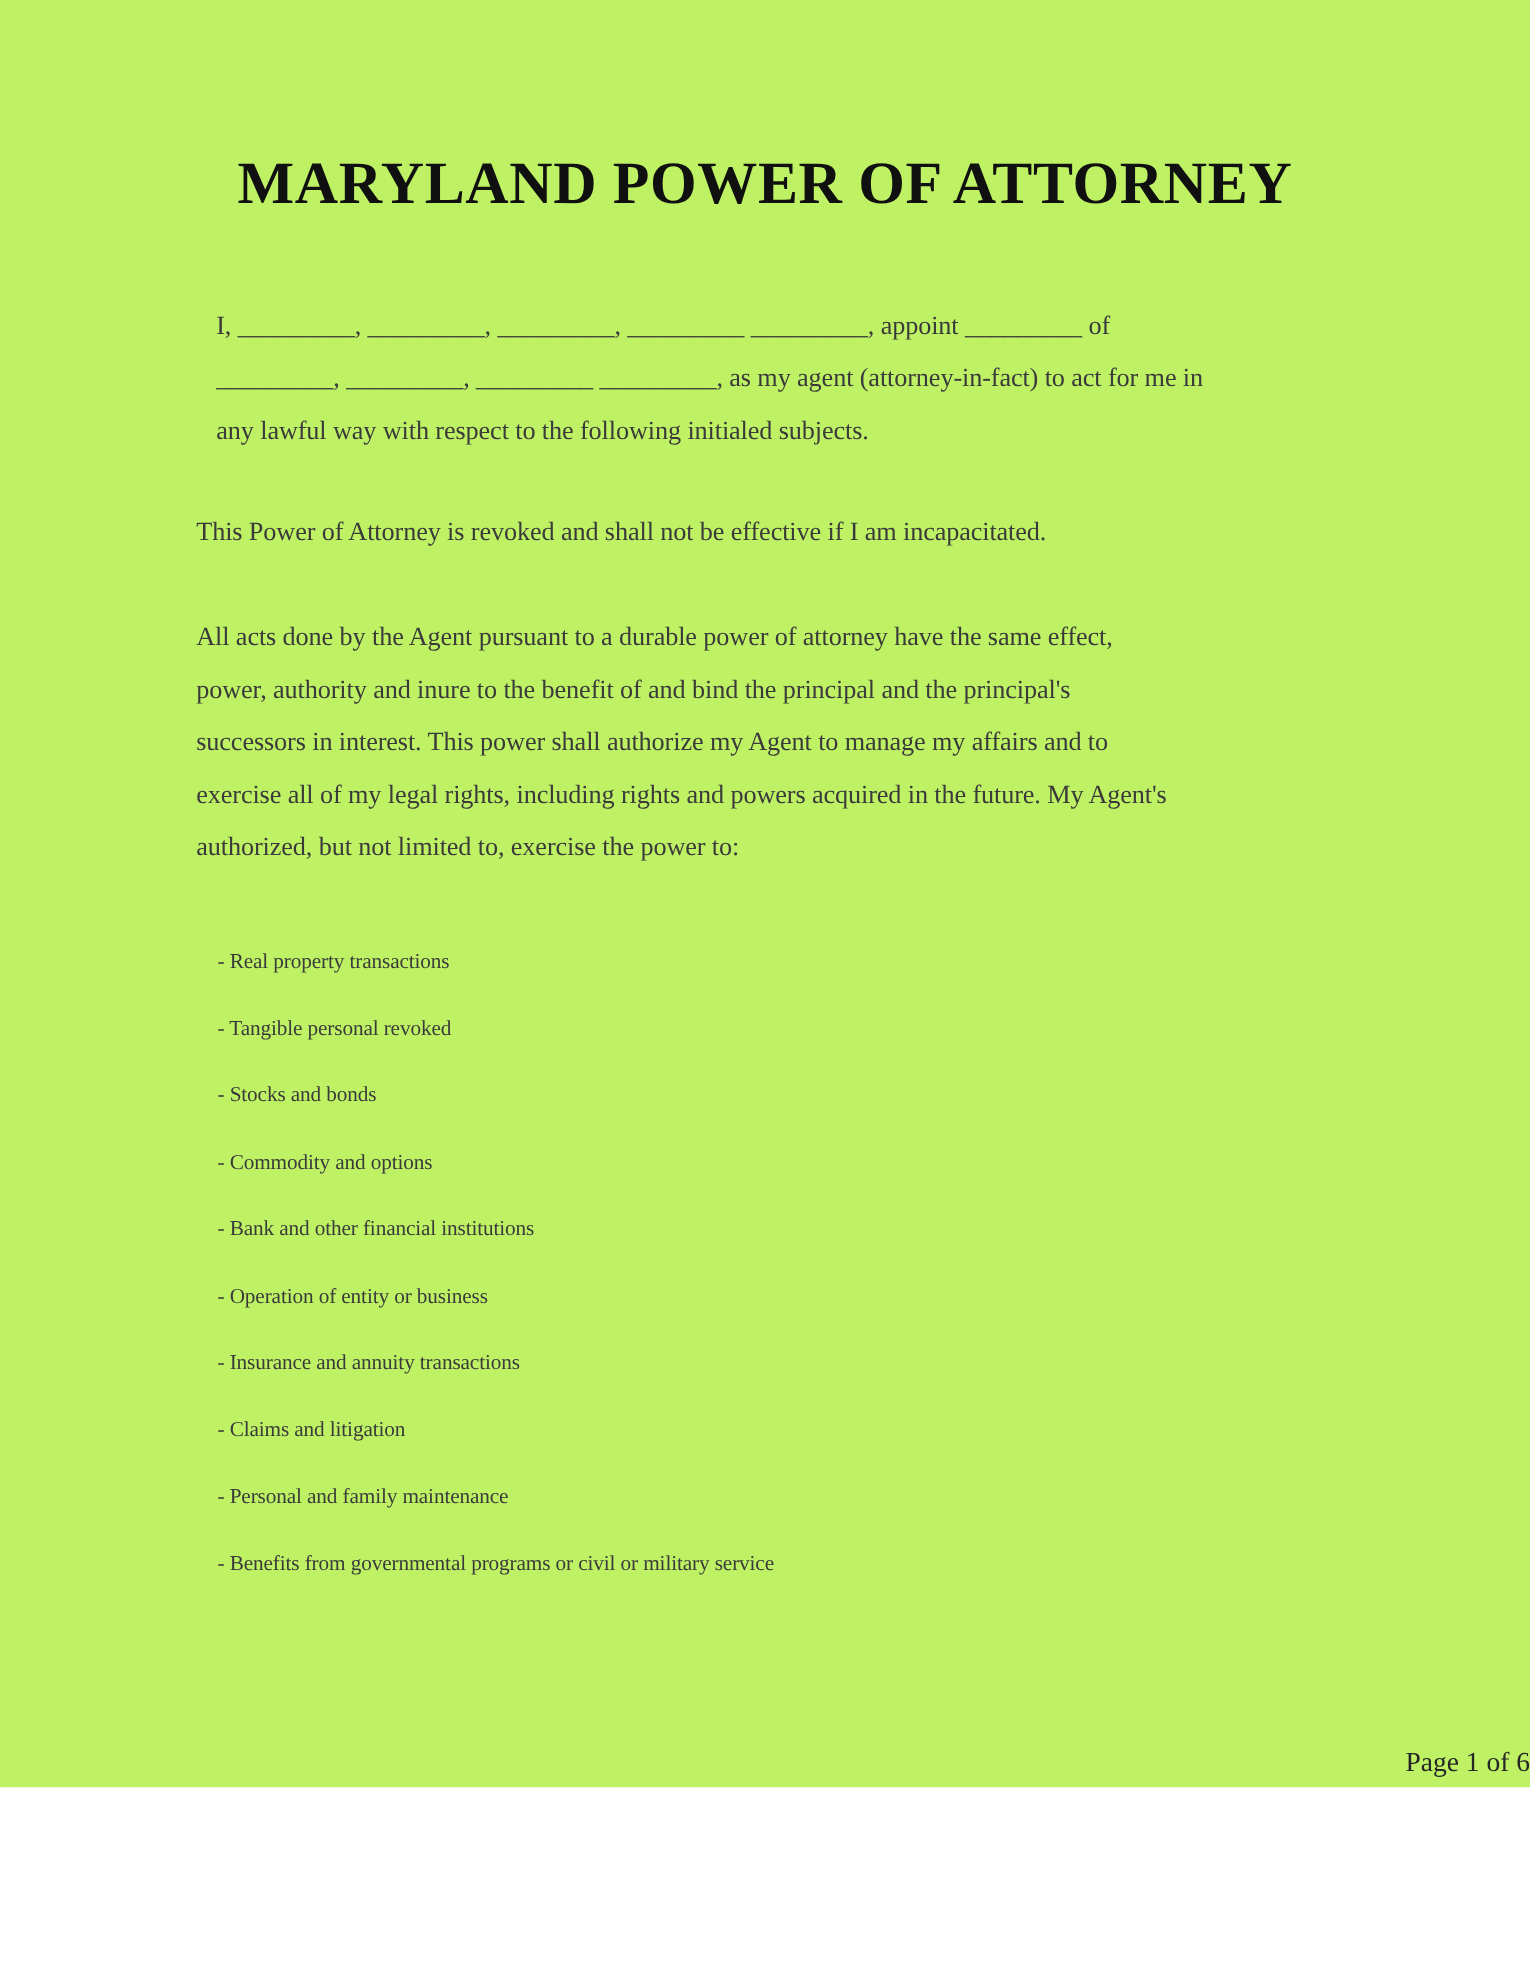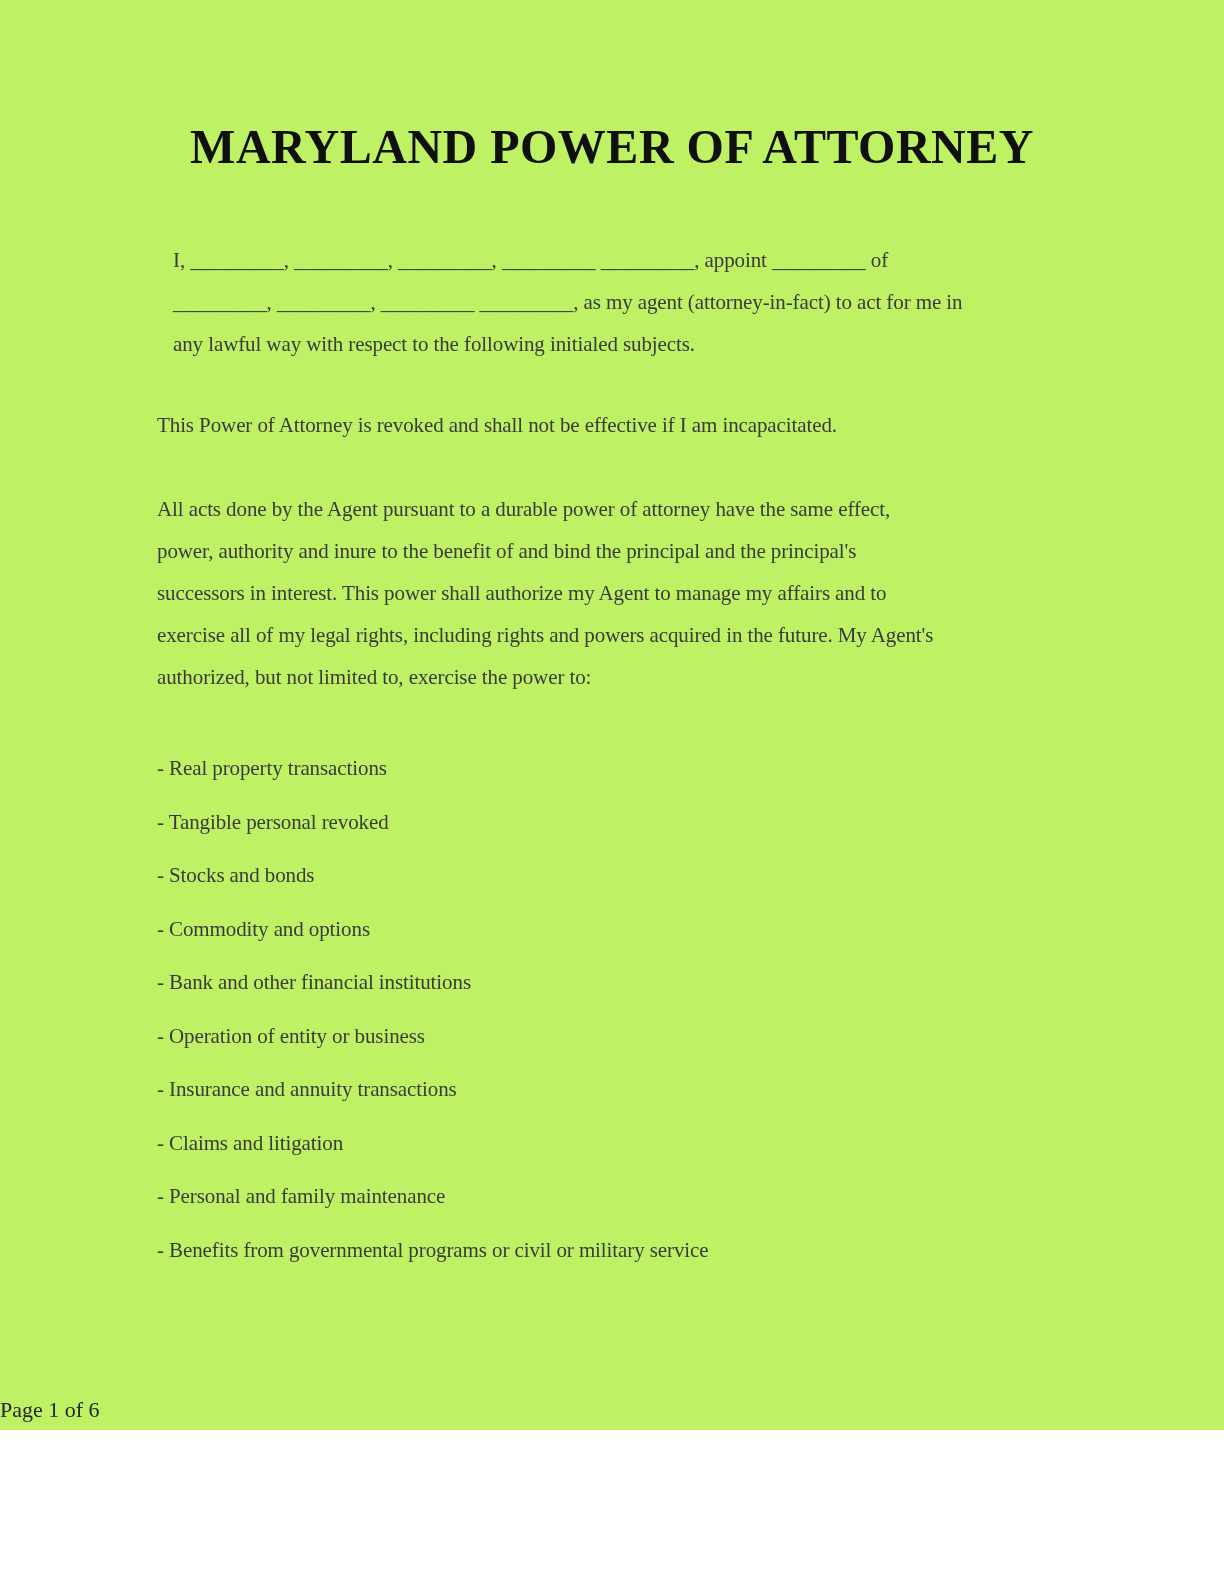--- a/index.html
+++ b/index.html
@@ -32,24 +32,24 @@
     width: 912px;
     font-size: 21px;
     line-height: 42px;
     letter-spacing: -0.1px;
   }
   .intro     { top: 239px; margin-left: 16px; }
   .revocation{ top: 404px; }
   .durable   { top: 488px; font-family: Liberation Serif, serif; }
   .powers {
     position: absolute;
-    left: 157px;
+    left: 174px;
     width: 912px;
     top: 742px;
-    font-size: 21px;
+    font-size: 17px;
     line-height: 53.5px;
     letter-spacing: -0.1px;
   }
   .footer-logo {
     position: absolute;
     left: 157px;
     top: 1447px;
     height: 46px;
     display: flex;
     align-items: center;
@@ -58,21 +58,21 @@
   }
   .footer-logo svg { display: block; }
   .logo-text { font-size: 25px; letter-spacing: 0.2px; display: inline-flex; align-items: baseline; }
   .logo-law      { font-weight: 700; color: #22262b; }
   .logo-district { font-weight: 400; color: #3a3f45; }
   .page-indicator {
     position: absolute;
     top: 1393px;
     left: 0;
     width: 100%;
-    text-align: left;
+    text-align: right;
     font-size: 22px;
     line-height: 34px;
     color: #262626;
   }
 </style>
 </head>
 <body>
 
 <div class="page">
 

